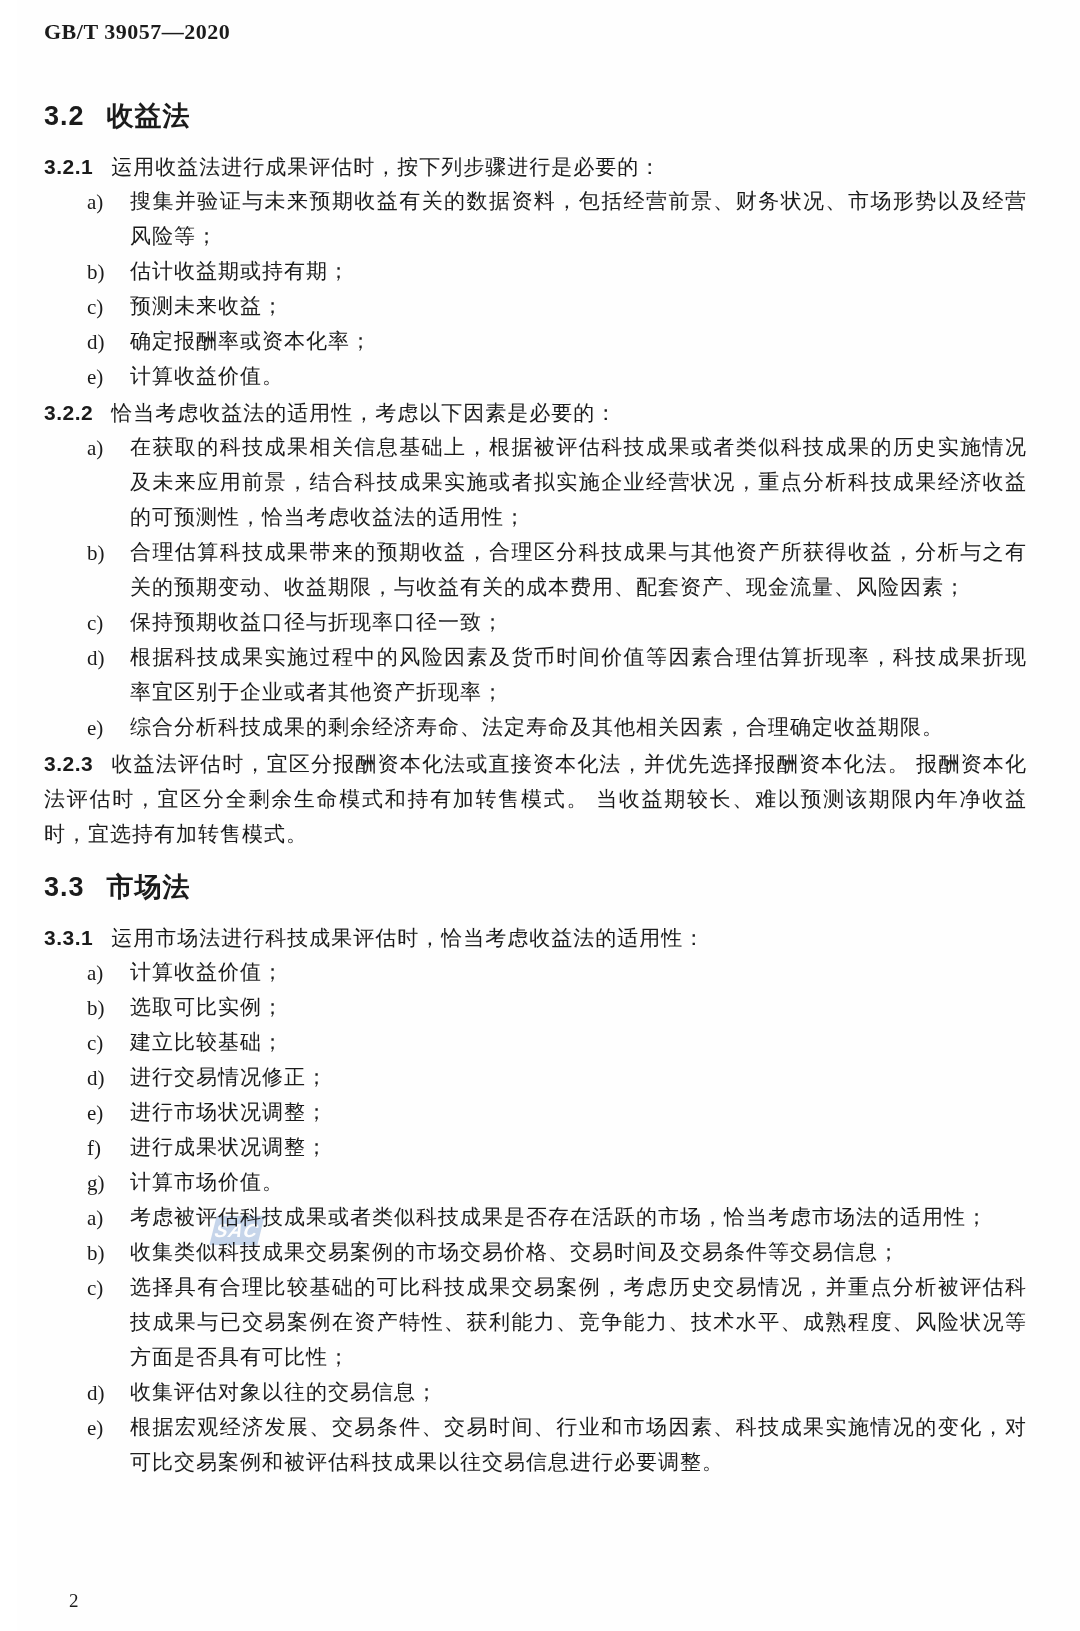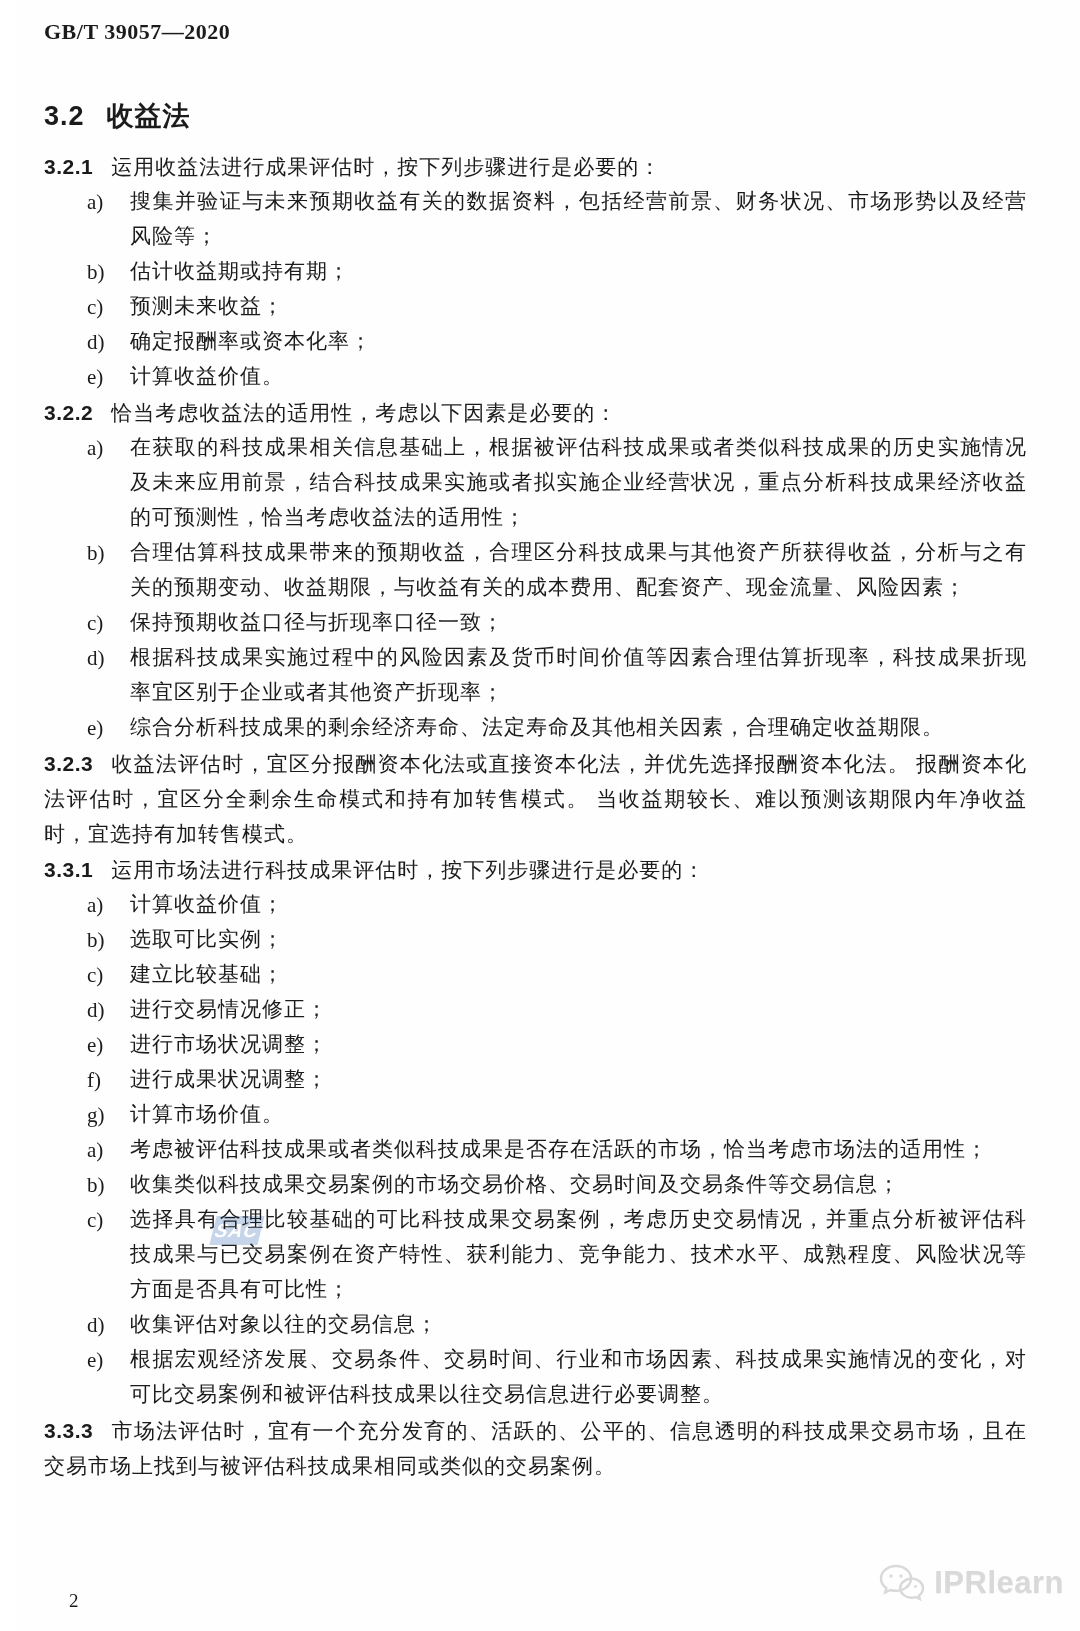--- a/index.html
+++ b/index.html
@@ -141,23 +141,26 @@
     </div>
     <div class="li">
       <span class="li-label">e)</span>
       <span class="li-text">综合分析科技成果的剩余经济寿命、法定寿命及其他相关因素，合理确定收益期限。</span>
     </div>
 
     <p class="clause">
       <span class="clause-num">3.2.3</span><span>收益法评估时，宜区分报酬资本化法或直接资本化法，并优先选择报酬资本化法。 报酬资本化法评估时，宜区分全剩余生命模式和持有加转售模式。 当收益期较长、难以预测该期限内年净收益时，宜选持有加转售模式。</span>
     </p>
 
-
-    <p class="clause">
-      <span class="clause-num">3.3.1</span><span>运用市场法进行科技成果评估时，按下列步骤进行是必要的：</span>
+    <h2 class="sec-heading tight">
+      <span class="sec-num">3.3</span><span>市场法</span>
+    </h2>
+
+    <p class="clause">
+      <span class="clause-num">3.3.1</span><span>运用市场法进行科技成果评估时，恰当考虑收益法的适用性：</span>
     </p>
     <div class="li">
       <span class="li-label">a)</span>
       <span class="li-text">计算收益价值；</span>
     </div>
     <div class="li">
       <span class="li-label">b)</span>
       <span class="li-text">选取可比实例；</span>
     </div>
     <div class="li">
@@ -195,41 +198,23 @@
     </div>
     <div class="li">
       <span class="li-label">d)</span>
       <span class="li-text">收集评估对象以往的交易信息；</span>
     </div>
     <div class="li">
       <span class="li-label">e)</span>
       <span class="li-text">根据宏观经济发展、交易条件、交易时间、行业和市场因素、科技成果实施情况的变化，对可比交易案例和被评估科技成果以往交易信息进行必要调整。</span>
     </div>
 
-    <p class="clause">
-      <span class="clause-num">3.3.3</span><span>市场法评估时，宜有一个充分发育的、活跃的、公平的、信息透明的科技成果交易市场，且在交易市场上找到与被评估科技成果相同或类似的交易案例。</span>
-    </p>
 
   </div>
 
   <div class="sac-watermark">
     <span>SAC</span>
   </div>
 
   <div class="page-number">2</div>
 
-  <div class="iprlearn">
-    <svg width="46" height="40" viewBox="0 0 46 40">
-      <g fill="none" stroke="#d9d9d9" stroke-width="2.4">
-        <path d="M17 3 C8.7 3 2 8.6 2 15.4 C2 19.3 4.1 22.7 7.4 25 L6.2 29.5 L11.3 27 C13.1 27.5 15 27.8 17 27.8 C25.3 27.8 32 22.2 32 15.4 C32 8.6 25.3 3 17 3 Z"></path>
-        <path d="M33 15.5 C39.1 15.8 44 20 44 25.2 C44 28.2 42.4 30.8 39.9 32.6 L40.8 36 L36.9 34.1 C35.5 34.5 34.1 34.7 32.6 34.7 C26.3 34.7 21.2 30.4 21.2 25.2 C21.2 20.4 25.5 16.4 31.1 15.8"></path>
-      </g>
-      <g fill="#d9d9d9">
-        <circle cx="12" cy="13" r="1.7"></circle>
-        <circle cx="22" cy="13" r="1.7"></circle>
-        <circle cx="28.5" cy="23.5" r="1.4"></circle>
-        <circle cx="36.5" cy="23.5" r="1.4"></circle>
-      </g>
-    </svg>
-    <span>IPRlearn</span>
-  </div>
 
 </div>
 
 </body></html>

